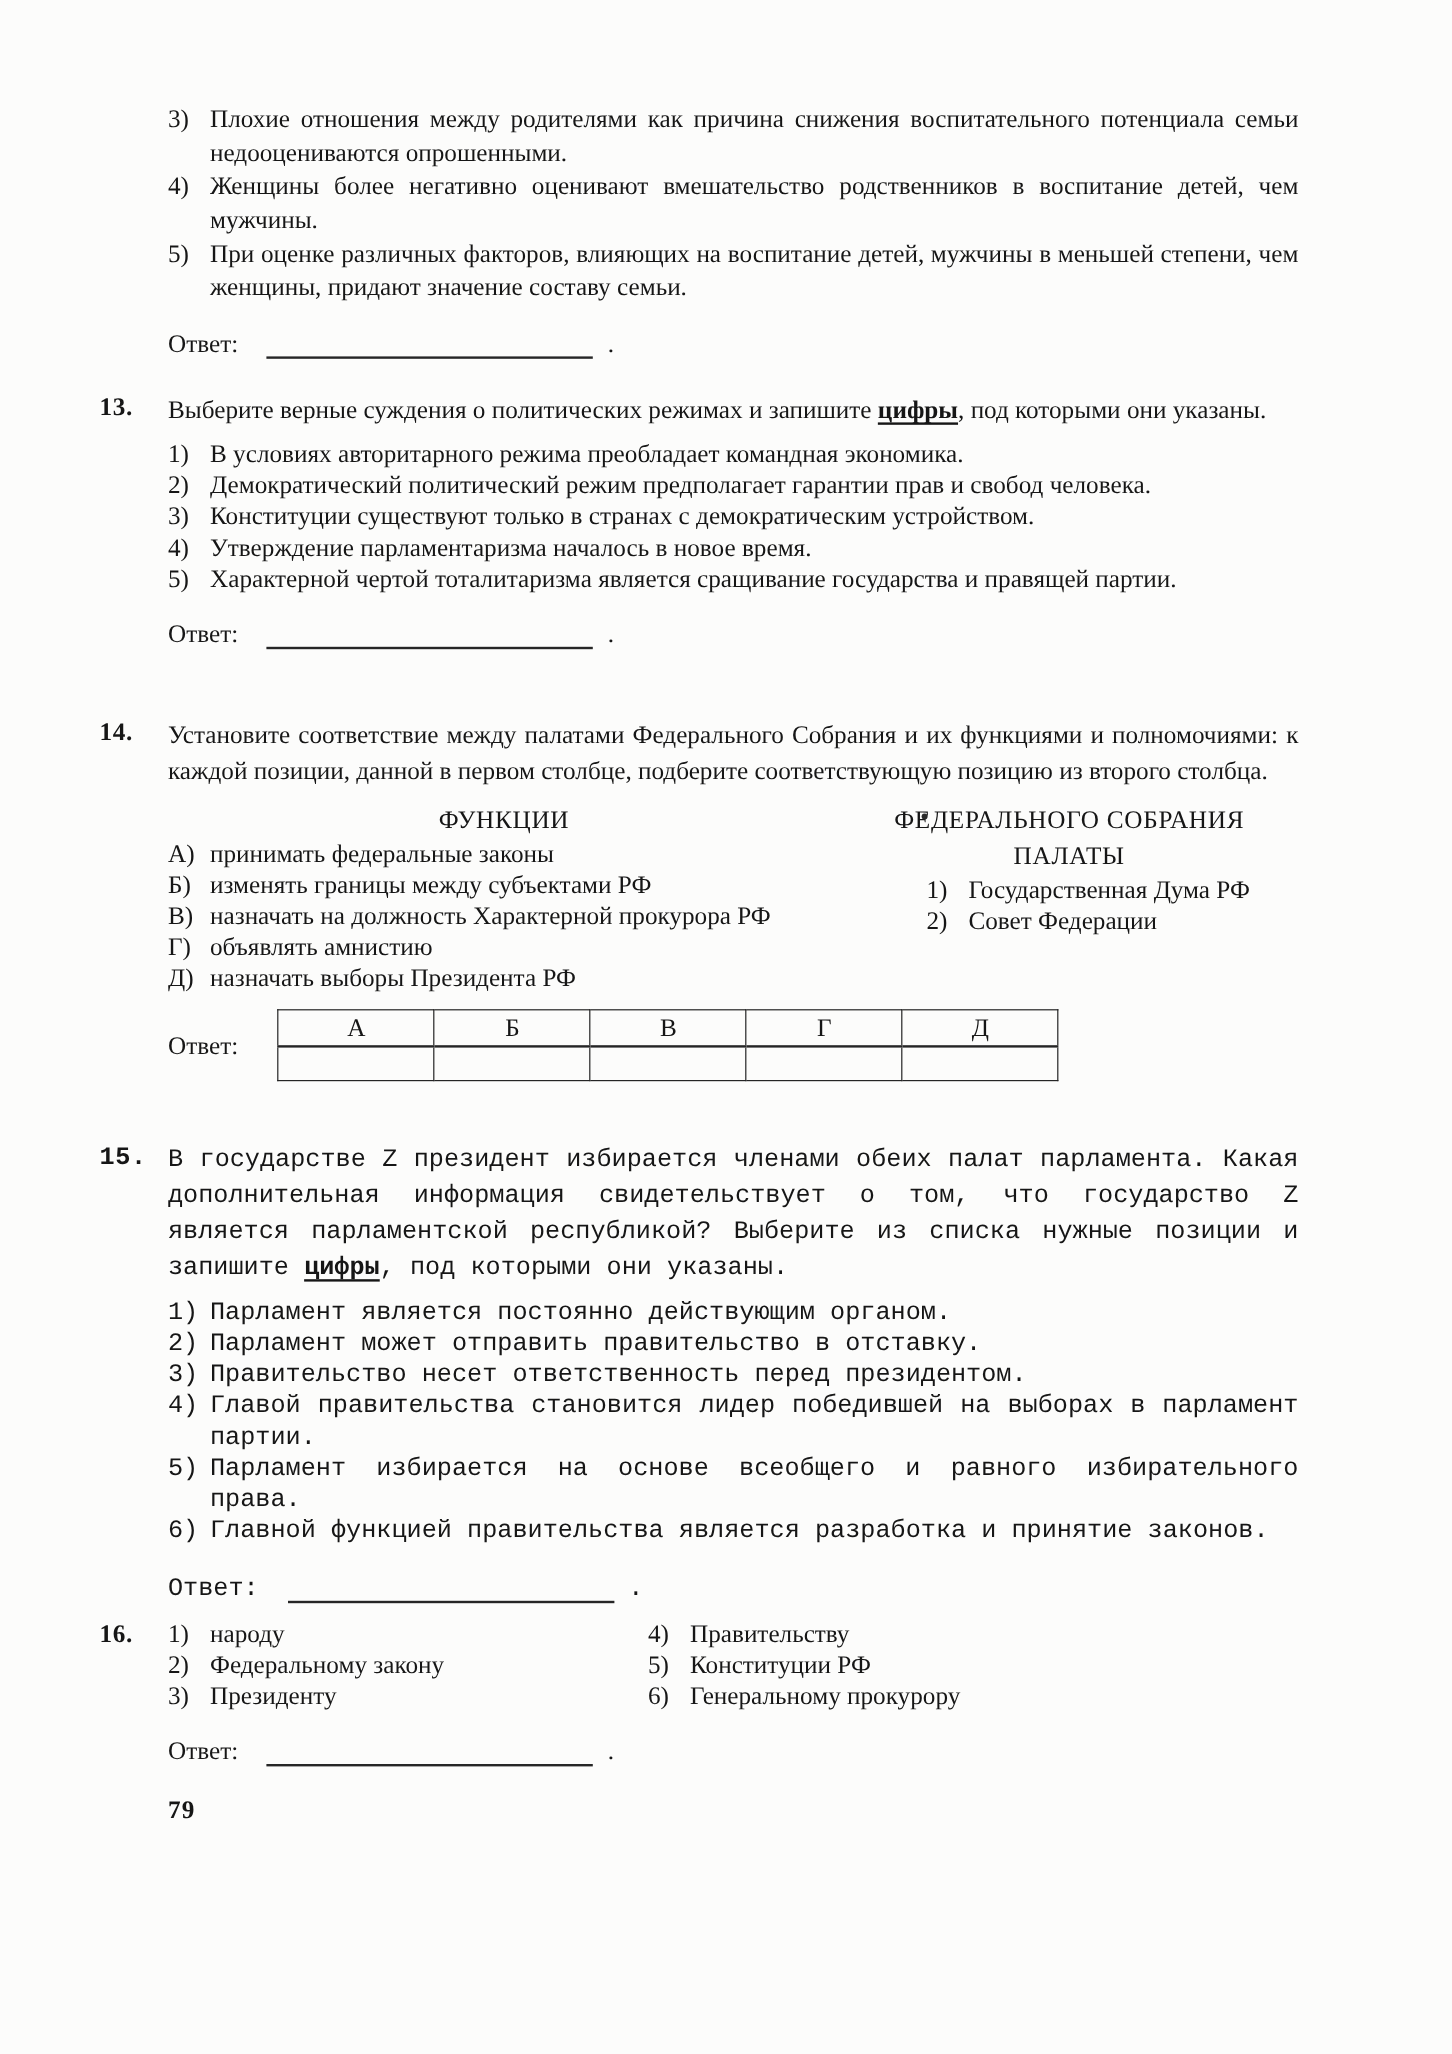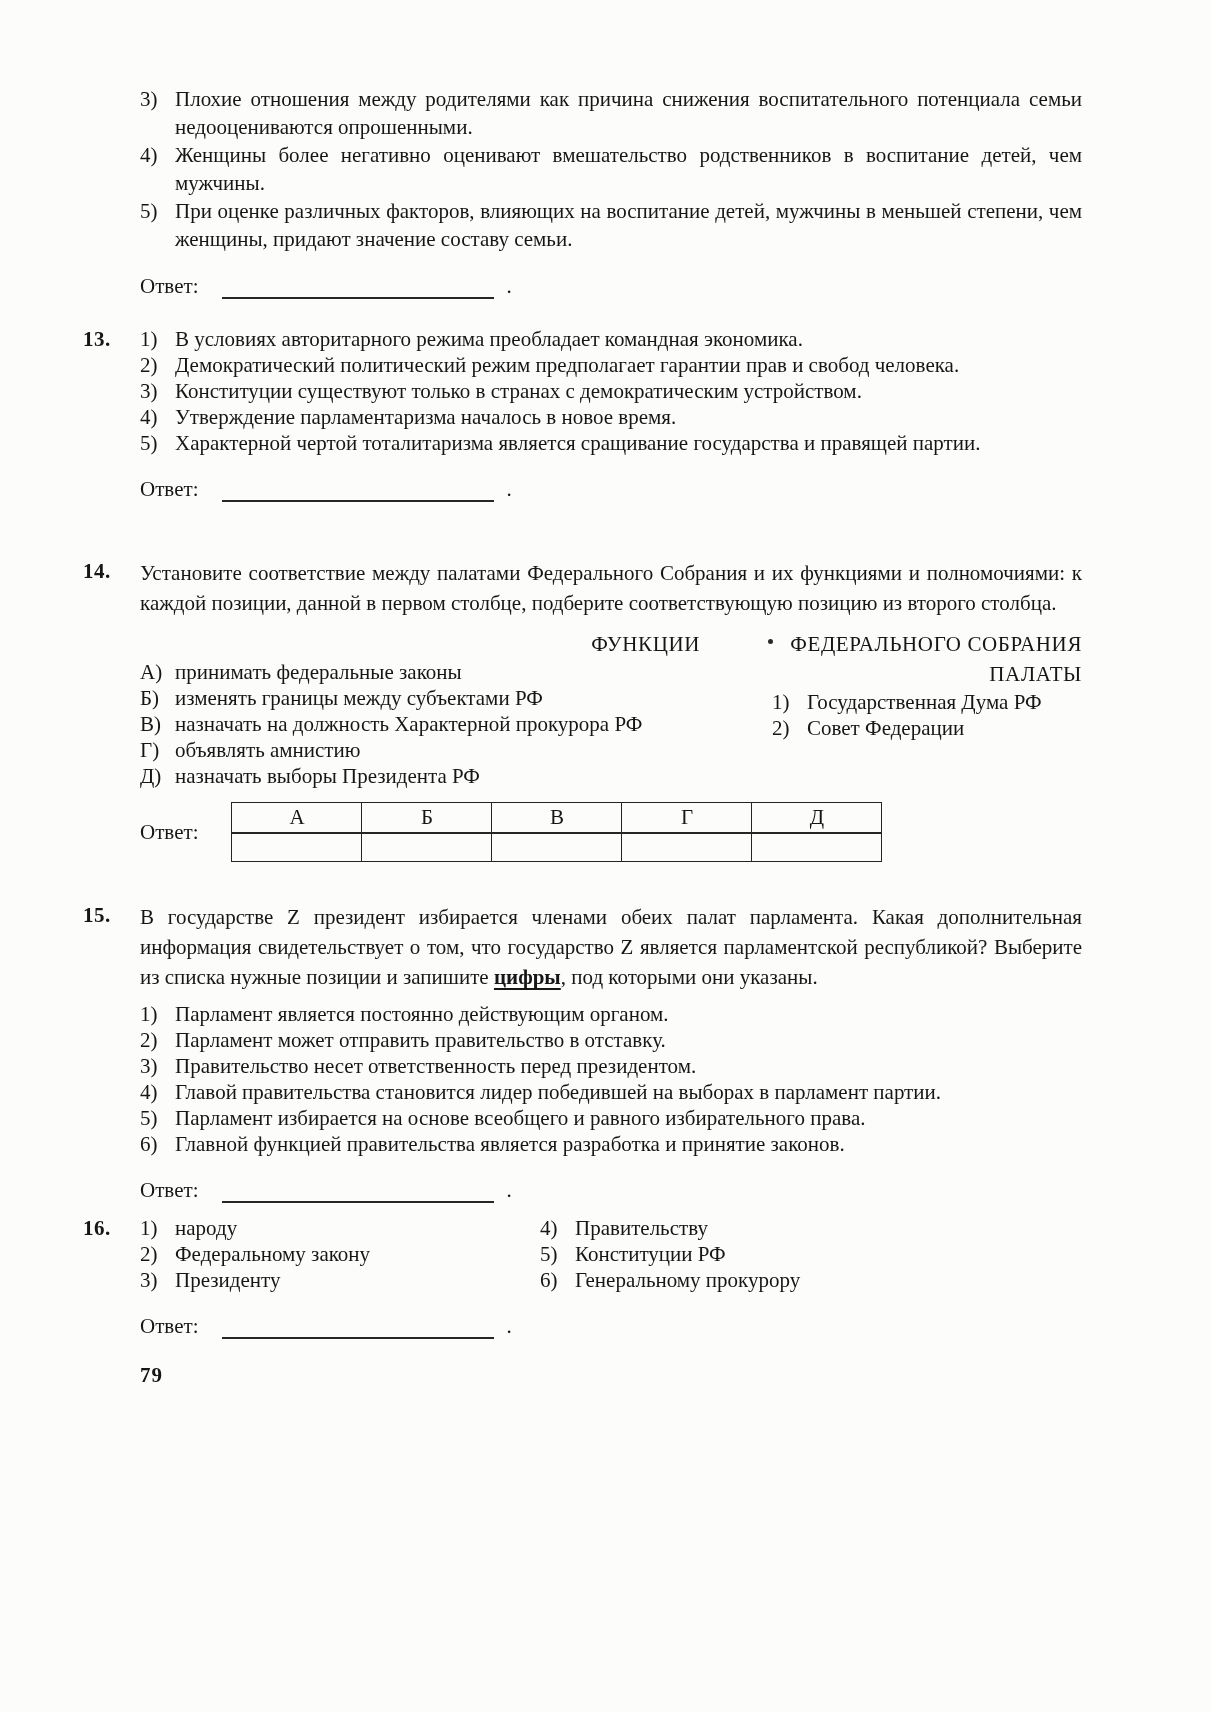--- a/index.html
+++ b/index.html
@@ -35,21 +35,21 @@
   .answer-blank {
     width:272px; height:25px;
     border-bottom:2px solid #262626;
     margin-left:24px;
   }
   .answer-period { margin-left:12px; }
   
   .match { display:flex; margin-top:11px; position:relative; }
   .match-left { flex:0 0 560px; }
   .match-right { flex:1; }
-  .col-title { text-align:right; line-height:30px; letter-spacing:0.6px; }
+  .col-title { text-align:center; line-height:30px; letter-spacing:0.6px; }
   .match-items { margin-top:0; }
   .match-right .opts { padding-left:72px; }
   .speck {
     position:absolute; left:628px; top:10px;
     width:5px; height:5px; background:#2a2a2a; border-radius:50%;
   }
   .table-note { margin-top:14px; line-height:28px; }
   .ans-table-row { display:flex; align-items:center; margin-top:13px; }
   table.ans-table {
     border-collapse:collapse;
@@ -67,21 +67,21 @@
   
   .twocol { display:flex; margin-top:12px; }
   .twocol .colL { flex:0 0 400px; }
   .twocol .colR { flex:1; }
   .page-number {
     margin-top:24px;
     font-weight:bold; letter-spacing:1px;
   }
   .mt-q13 { margin-top:27px; }
   .mt-q14 { margin-top:56px; }
-  .mt-q15 { margin-top:40px; }
+  .mt-q15 { margin-top:52px;font-family:Liberation Mono, monospace; }
   .mt-q16 { }
 </style>
 </head>
 <body>
 
 <section class="question">
   <div class="opts opts-wide">
     <div class="opt">
       <span class="onum">3)</span>
       <span class="otxt">Плохие отношения между родителями как причина снижения воспитательного потенциала семьи недооцениваются опрошенными.</span>
@@ -97,20 +97,21 @@
   </div>
   <div class="answer-line">
     <span>Ответ:</span>
     <span class="answer-blank"></span>
     <span class="answer-period">.</span>
   </div>
 </section>
 
 <section class="question mt-q13">
   <div class="qnum">13.</div>
+  <p class="para"><span>Выберите верные суждения о политических режимах и запишите</span> <span class="u-bold">цифры</span><span>, под которыми они указаны.</span></p>
   <div class="opts">
     <div class="opt">
       <span class="onum">1)</span>
       <span class="otxt">В условиях авторитарного режима преобладает командная экономика.</span>
     </div>
     <div class="opt">
       <span class="onum">2)</span>
       <span class="otxt">Демократический политический режим предполагает гарантии прав и свобод человека.</span>
     </div>
     <div class="opt">

